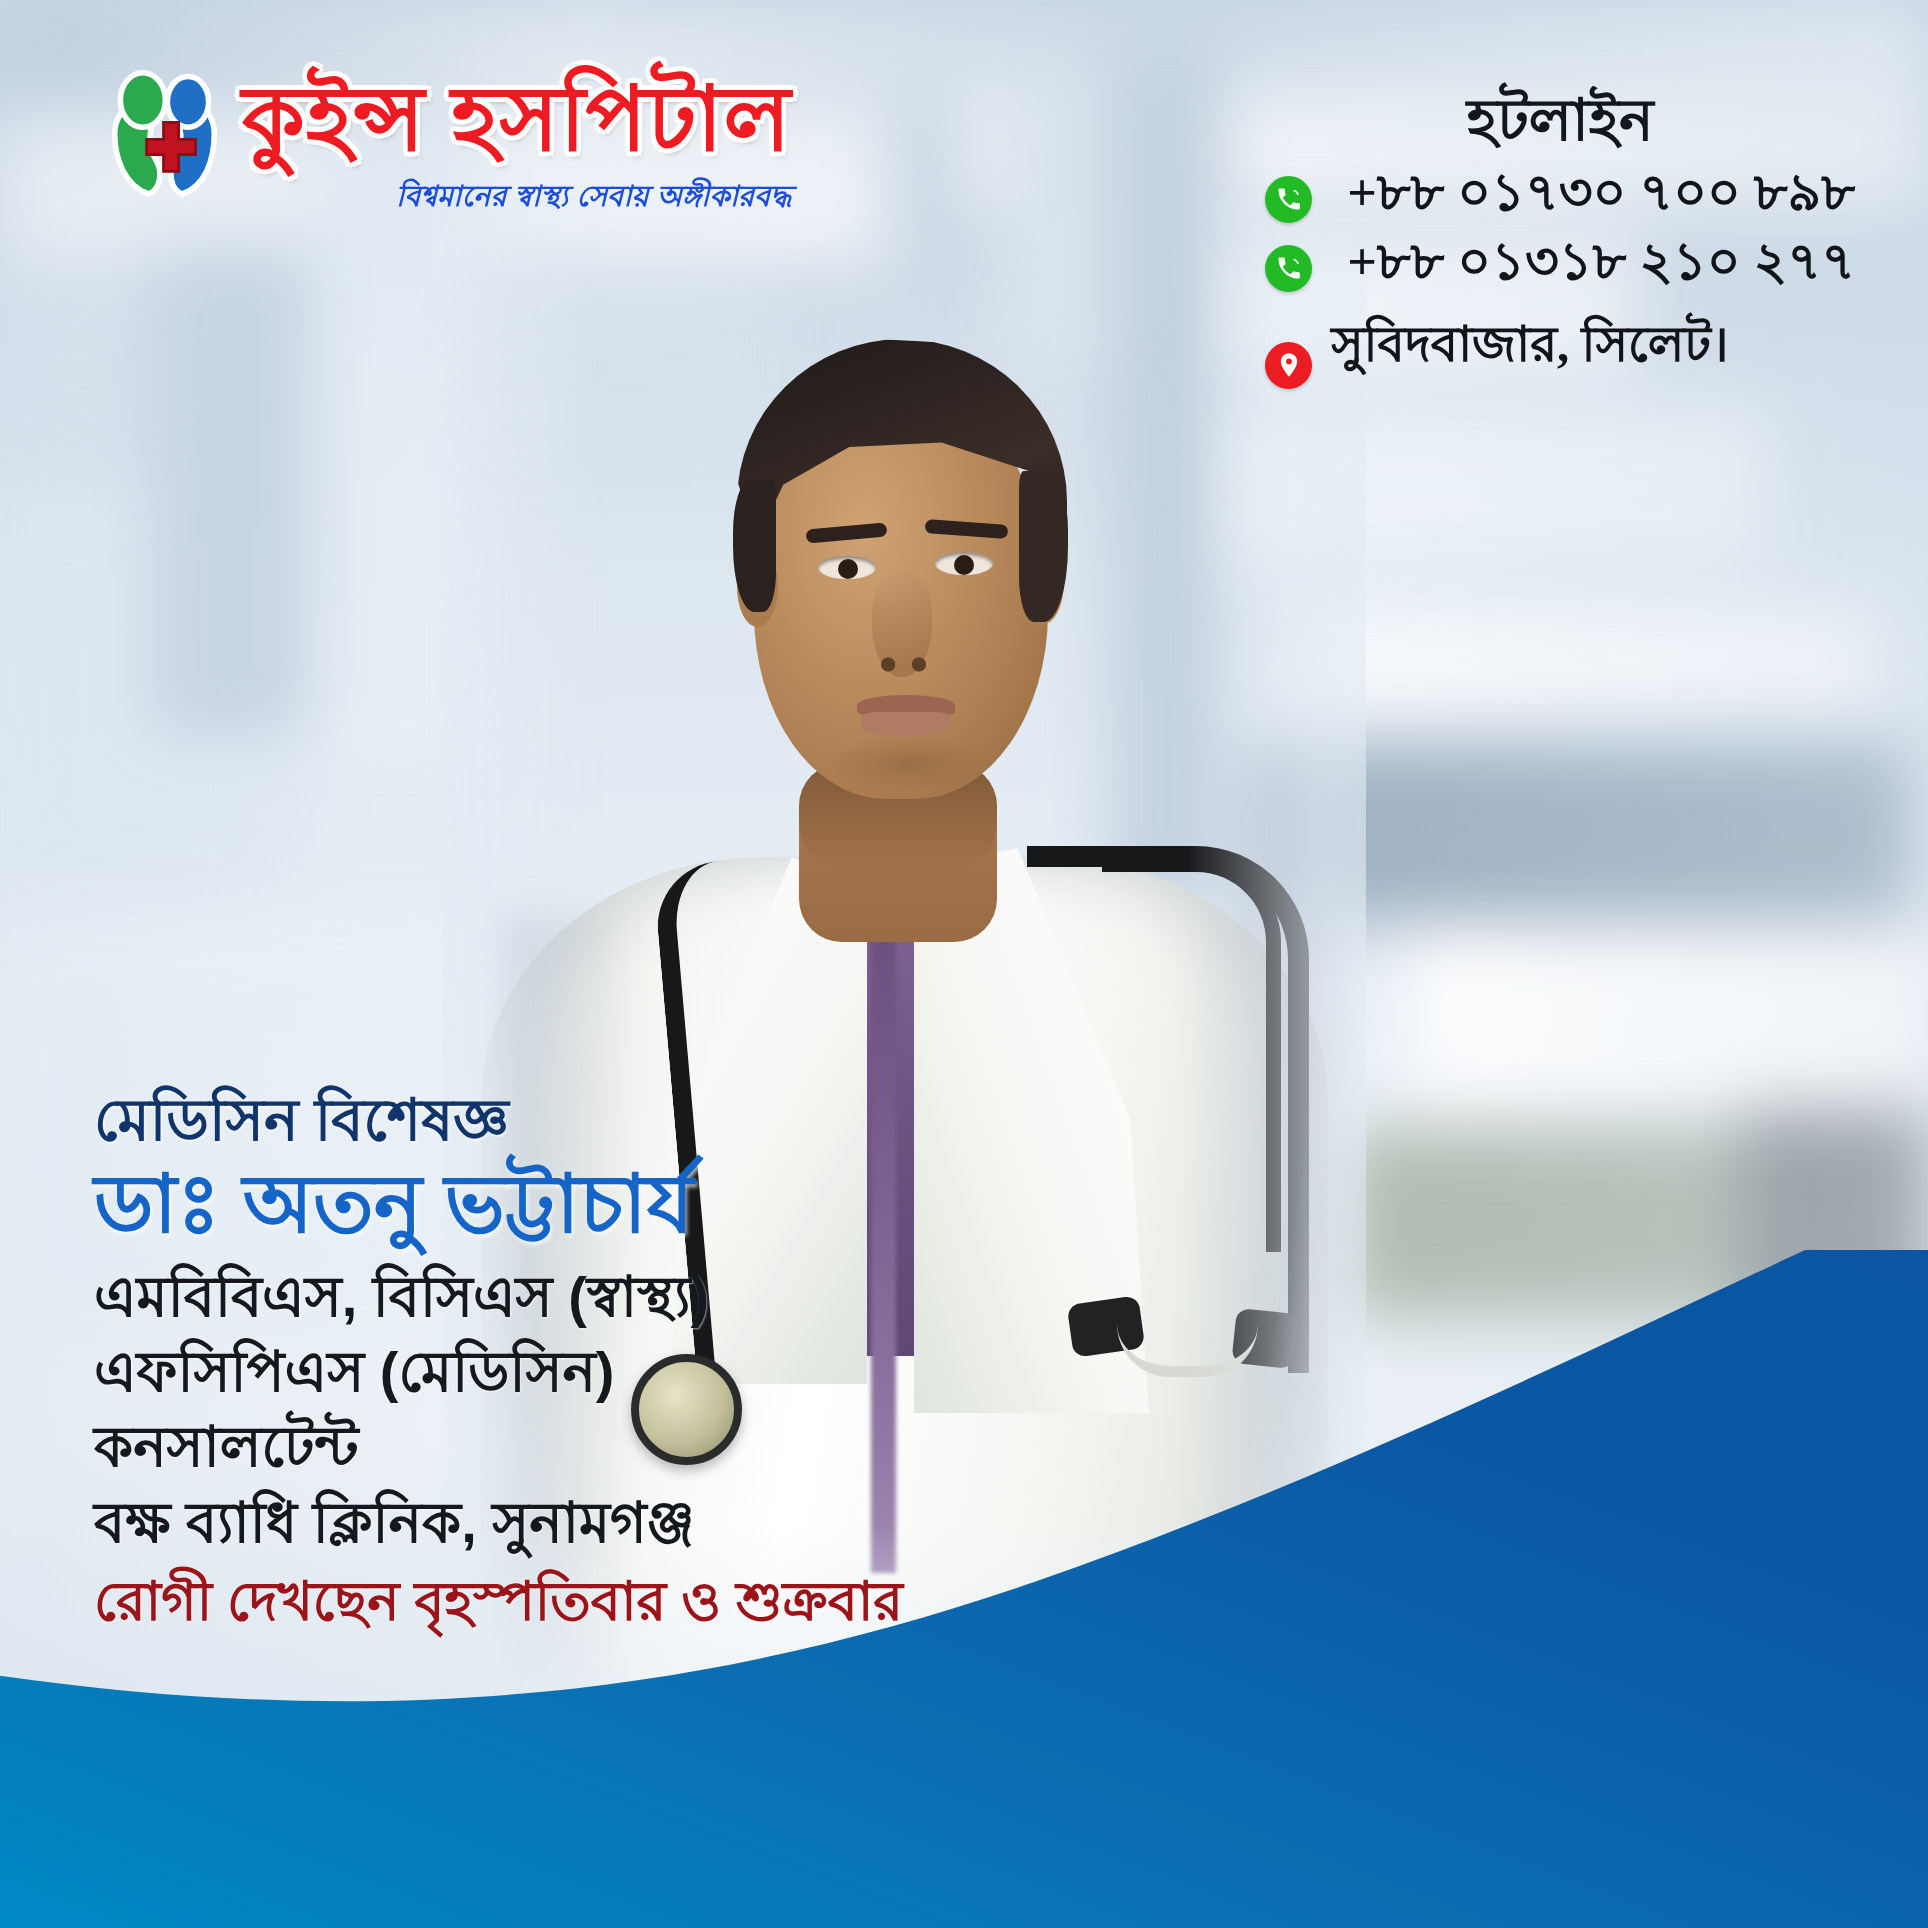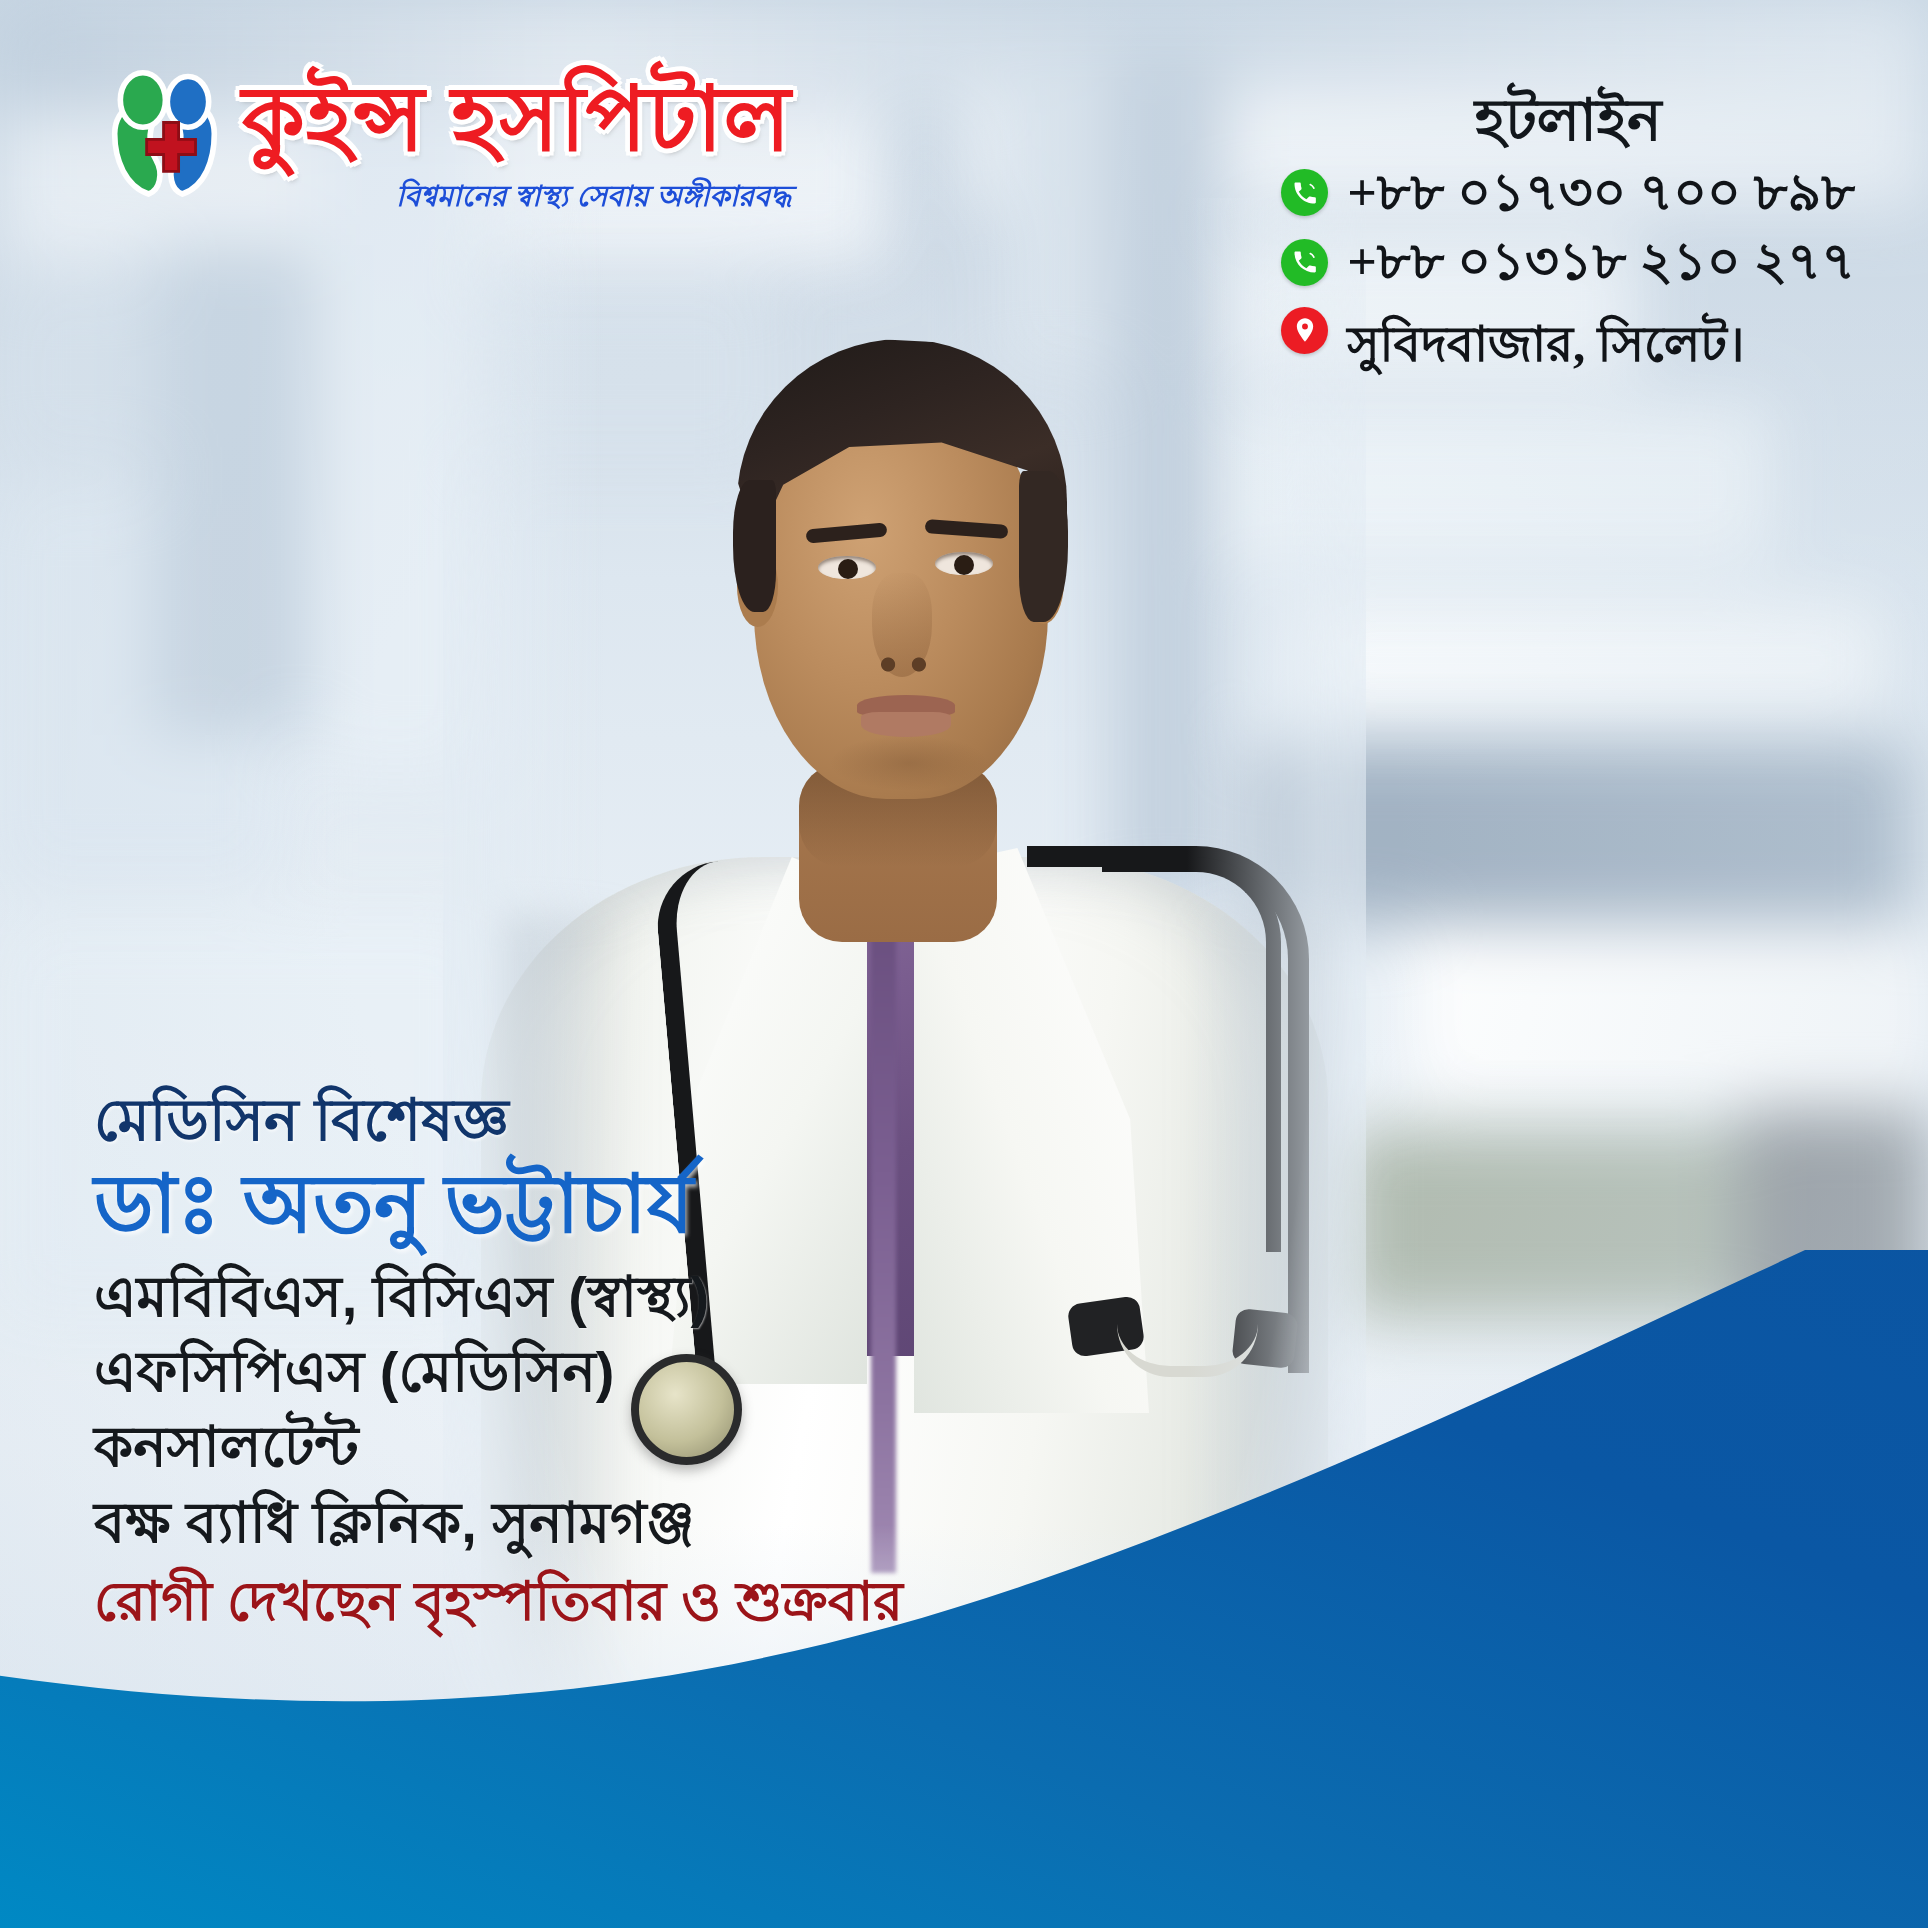--- a/index.html
+++ b/index.html
@@ -136,23 +136,23 @@
     white-space:nowrap;
   }
   .logo-tagline{
     margin-top:9.4px;text-align:right;
     font-size:29px;font-weight:600;color:#1d4ed8;font-style:italic;white-space:nowrap;
   }
 
   
   .hotline{position:absolute;right:73px;top:92px;text-align:left;font-family:Liberation Serif, serif;}
   .hotline-title{font-size:58px;font-weight:700;color:#12171c;text-align:center;margin:0 0 13px 0;line-height:1;}
-  .hot-row{display:flex;align-items:center;gap:19px;margin-bottom:9.4px;}
+  .hot-row{display:flex;align-items:flex-end;gap:35px;margin-bottom:9.4px;}
   .hot-row .txt{font-size:52px;font-weight:700;color:#111418;white-space:nowrap;line-height:1.15;}
-  .addr-row{display:flex;align-items:flex-start;gap:19px;margin-top:15px;}
+  .addr-row{display:flex;align-items:flex-end;gap:19px;margin-top:15px;}
   .addr-row .txt{font-size:49px;font-weight:700;color:#111418;white-space:nowrap;}
   .ic{flex:0 0 auto;width:47px;height:47px;border-radius:50%;display:flex;align-items:center;justify-content:center;}
   .ic-phone{background:#22bb26;box-shadow:0 1.9px 3.8px rgba(0,0,0,.18);}
   .ic-pin{background:#ec1c24;box-shadow:0 1.9px 3.8px rgba(0,0,0,.18);}
 
   
   .info{position:absolute;left:94px;top:1088px;width:1083px;}
   .specialty{font-size:58px;font-weight:700;color:#11356b;line-height:1.1;margin:0 0 7.5px 0;
              text-shadow:0.9px 1.9px 2.8px rgba(255,255,255,.65);}
   .docname{font-size:81px;font-weight:700;color:#1565c8;line-height:1.12;margin:0 0 9.4px 0;

